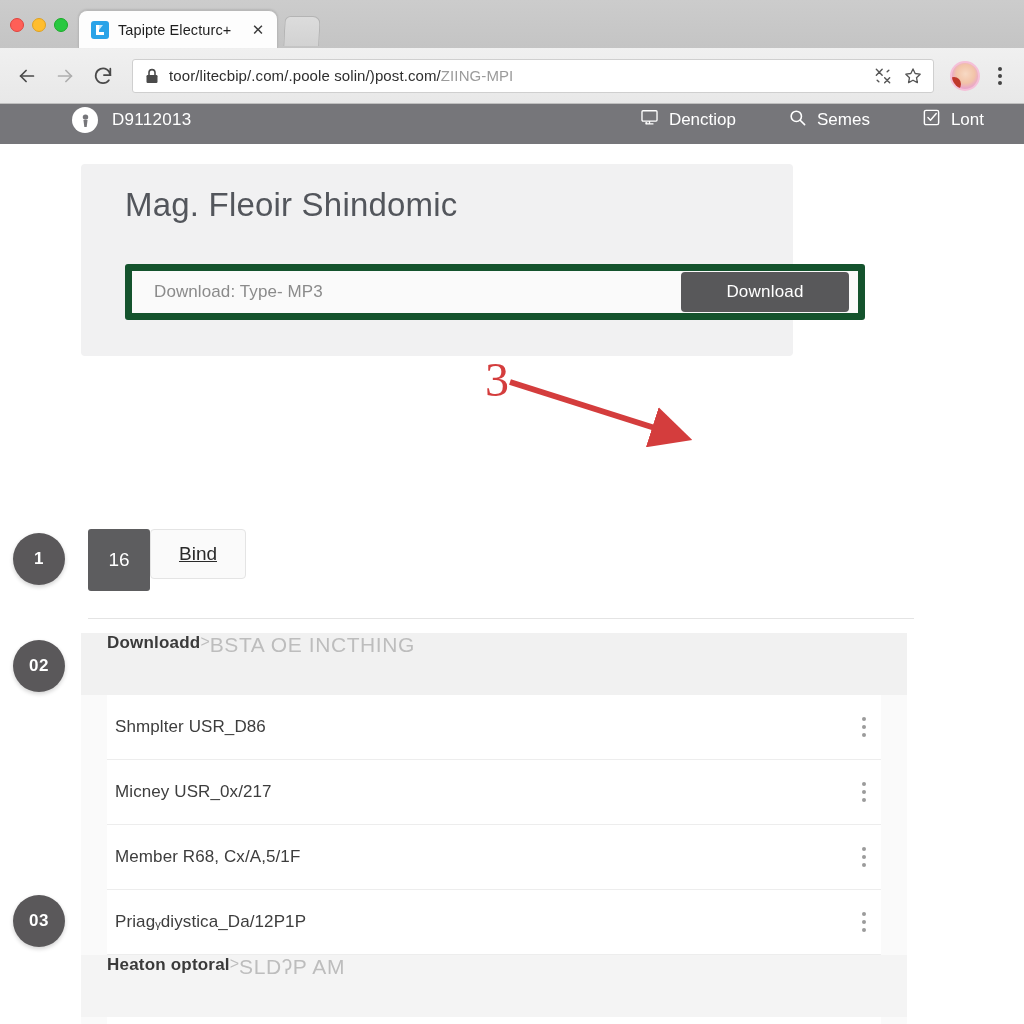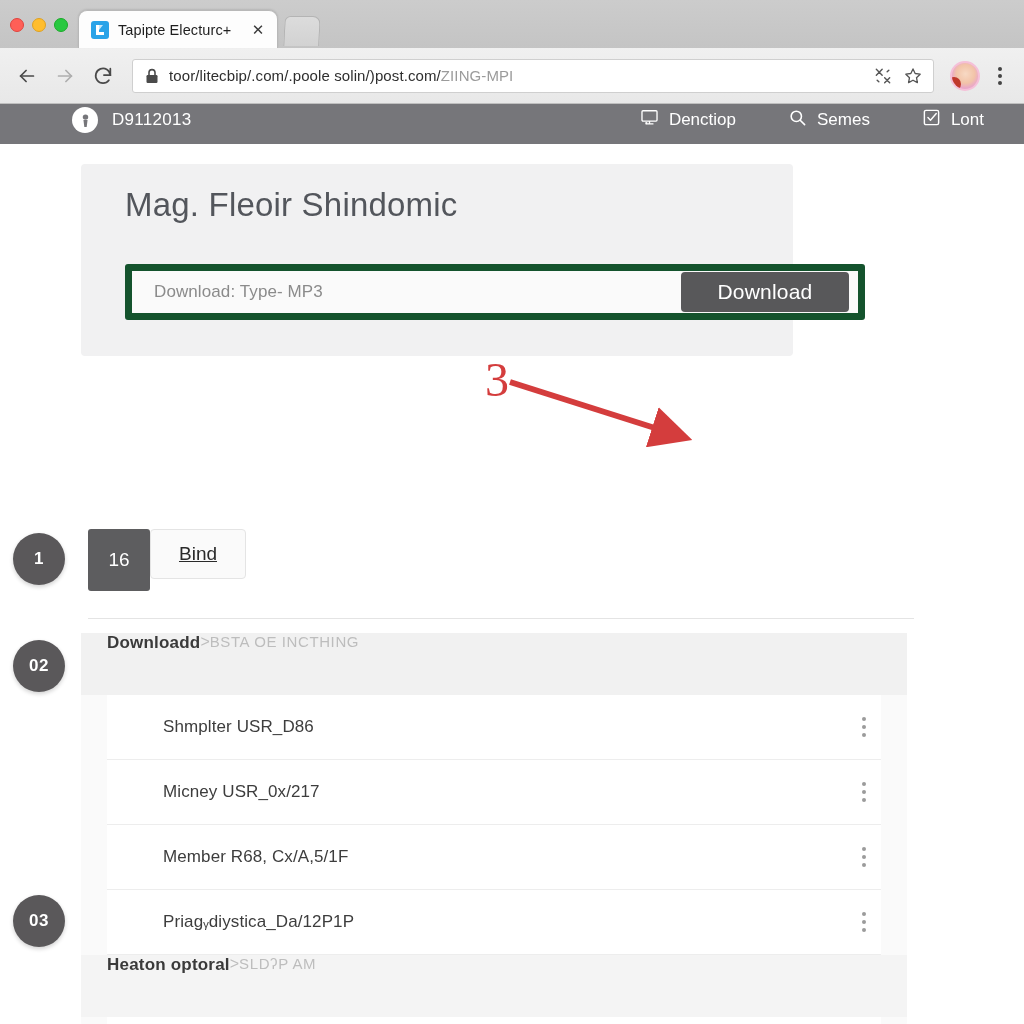--- a/index.html
+++ b/index.html
@@ -141,21 +141,21 @@
   }
   .dl-bar {
     position: absolute; left: 44px; top: 100px;
     width: 740px; height: 56px;
     background: #fafafa; border: 7px solid #14532d; border-radius: 3px;
     display:flex; align-items:center; justify-content: space-between;
     padding: 0 9px 0 22px;
   }
   .dl-label { font-size: 17px; color: #8b8b8b; letter-spacing:.1px; }
   .dl-btn {
-    background: #58585a; color:#fff; font-size: 21px;
+    background: #58585a; color:#fff; font-size: 17px;
     width: 168px; height: 40px; border-radius: 4px;
     display:flex; align-items:center; justify-content:center;
     border: none; letter-spacing:.2px;
   }
 
   
   .anno-3 {
     position:absolute; left: 485px; top: 212px;
     color: #d43d3d; font-size: 48px;
     font-family: "Liberation Serif", serif; font-weight: 400;
@@ -204,30 +204,30 @@
     border-radius: 3px;
   }
   .sec-head {
     height: 62px; display:flex; 
     padding: 0 26px; gap: 0;
     background: #f1f1f1;
   }
   .sec-head.alt { background:#f4f4f4; }
   .sec-title { font-size: 17px; font-weight: bold; color: #3a3a3a; letter-spacing:.2px; }
   .sec-sep { color:#bdbdbd; font-size: 16px; }
-  .sec-crumb { color:#bdbdbd; font-size: 15px; letter-spacing:.6px; }
+  .sec-crumb { color:#bdbdbd; font-size: 21px; letter-spacing:.6px; }
 
   .row {
     height: 65px; background: #fff;
     margin: 0 26px; display:flex; align-items:center;
     border-bottom: 1px solid #ededed;
     padding: 0 4px 0 8px;
   }
   .row:last-child { border-bottom: none; }
-  .row-label { font-size: 17px; color: #3d3d3d; flex:1; letter-spacing:.1px;margin-left:48px; }
+  .row-label { font-size: 17px; color: #3d3d3d; flex:1; letter-spacing:.1px; }
   .row-kebab {
     width: 26px; height: 30px; display:flex; flex-direction:column;
     align-items:center; justify-content:center; gap: 4px; flex:none;
   }
   .row-kebab i { width:4px; height:4px; border-radius:50%; background:#9b9b9b; display:block; }
 </style>
 </head>
 <body>
 
 <div class="browser-chrome">

